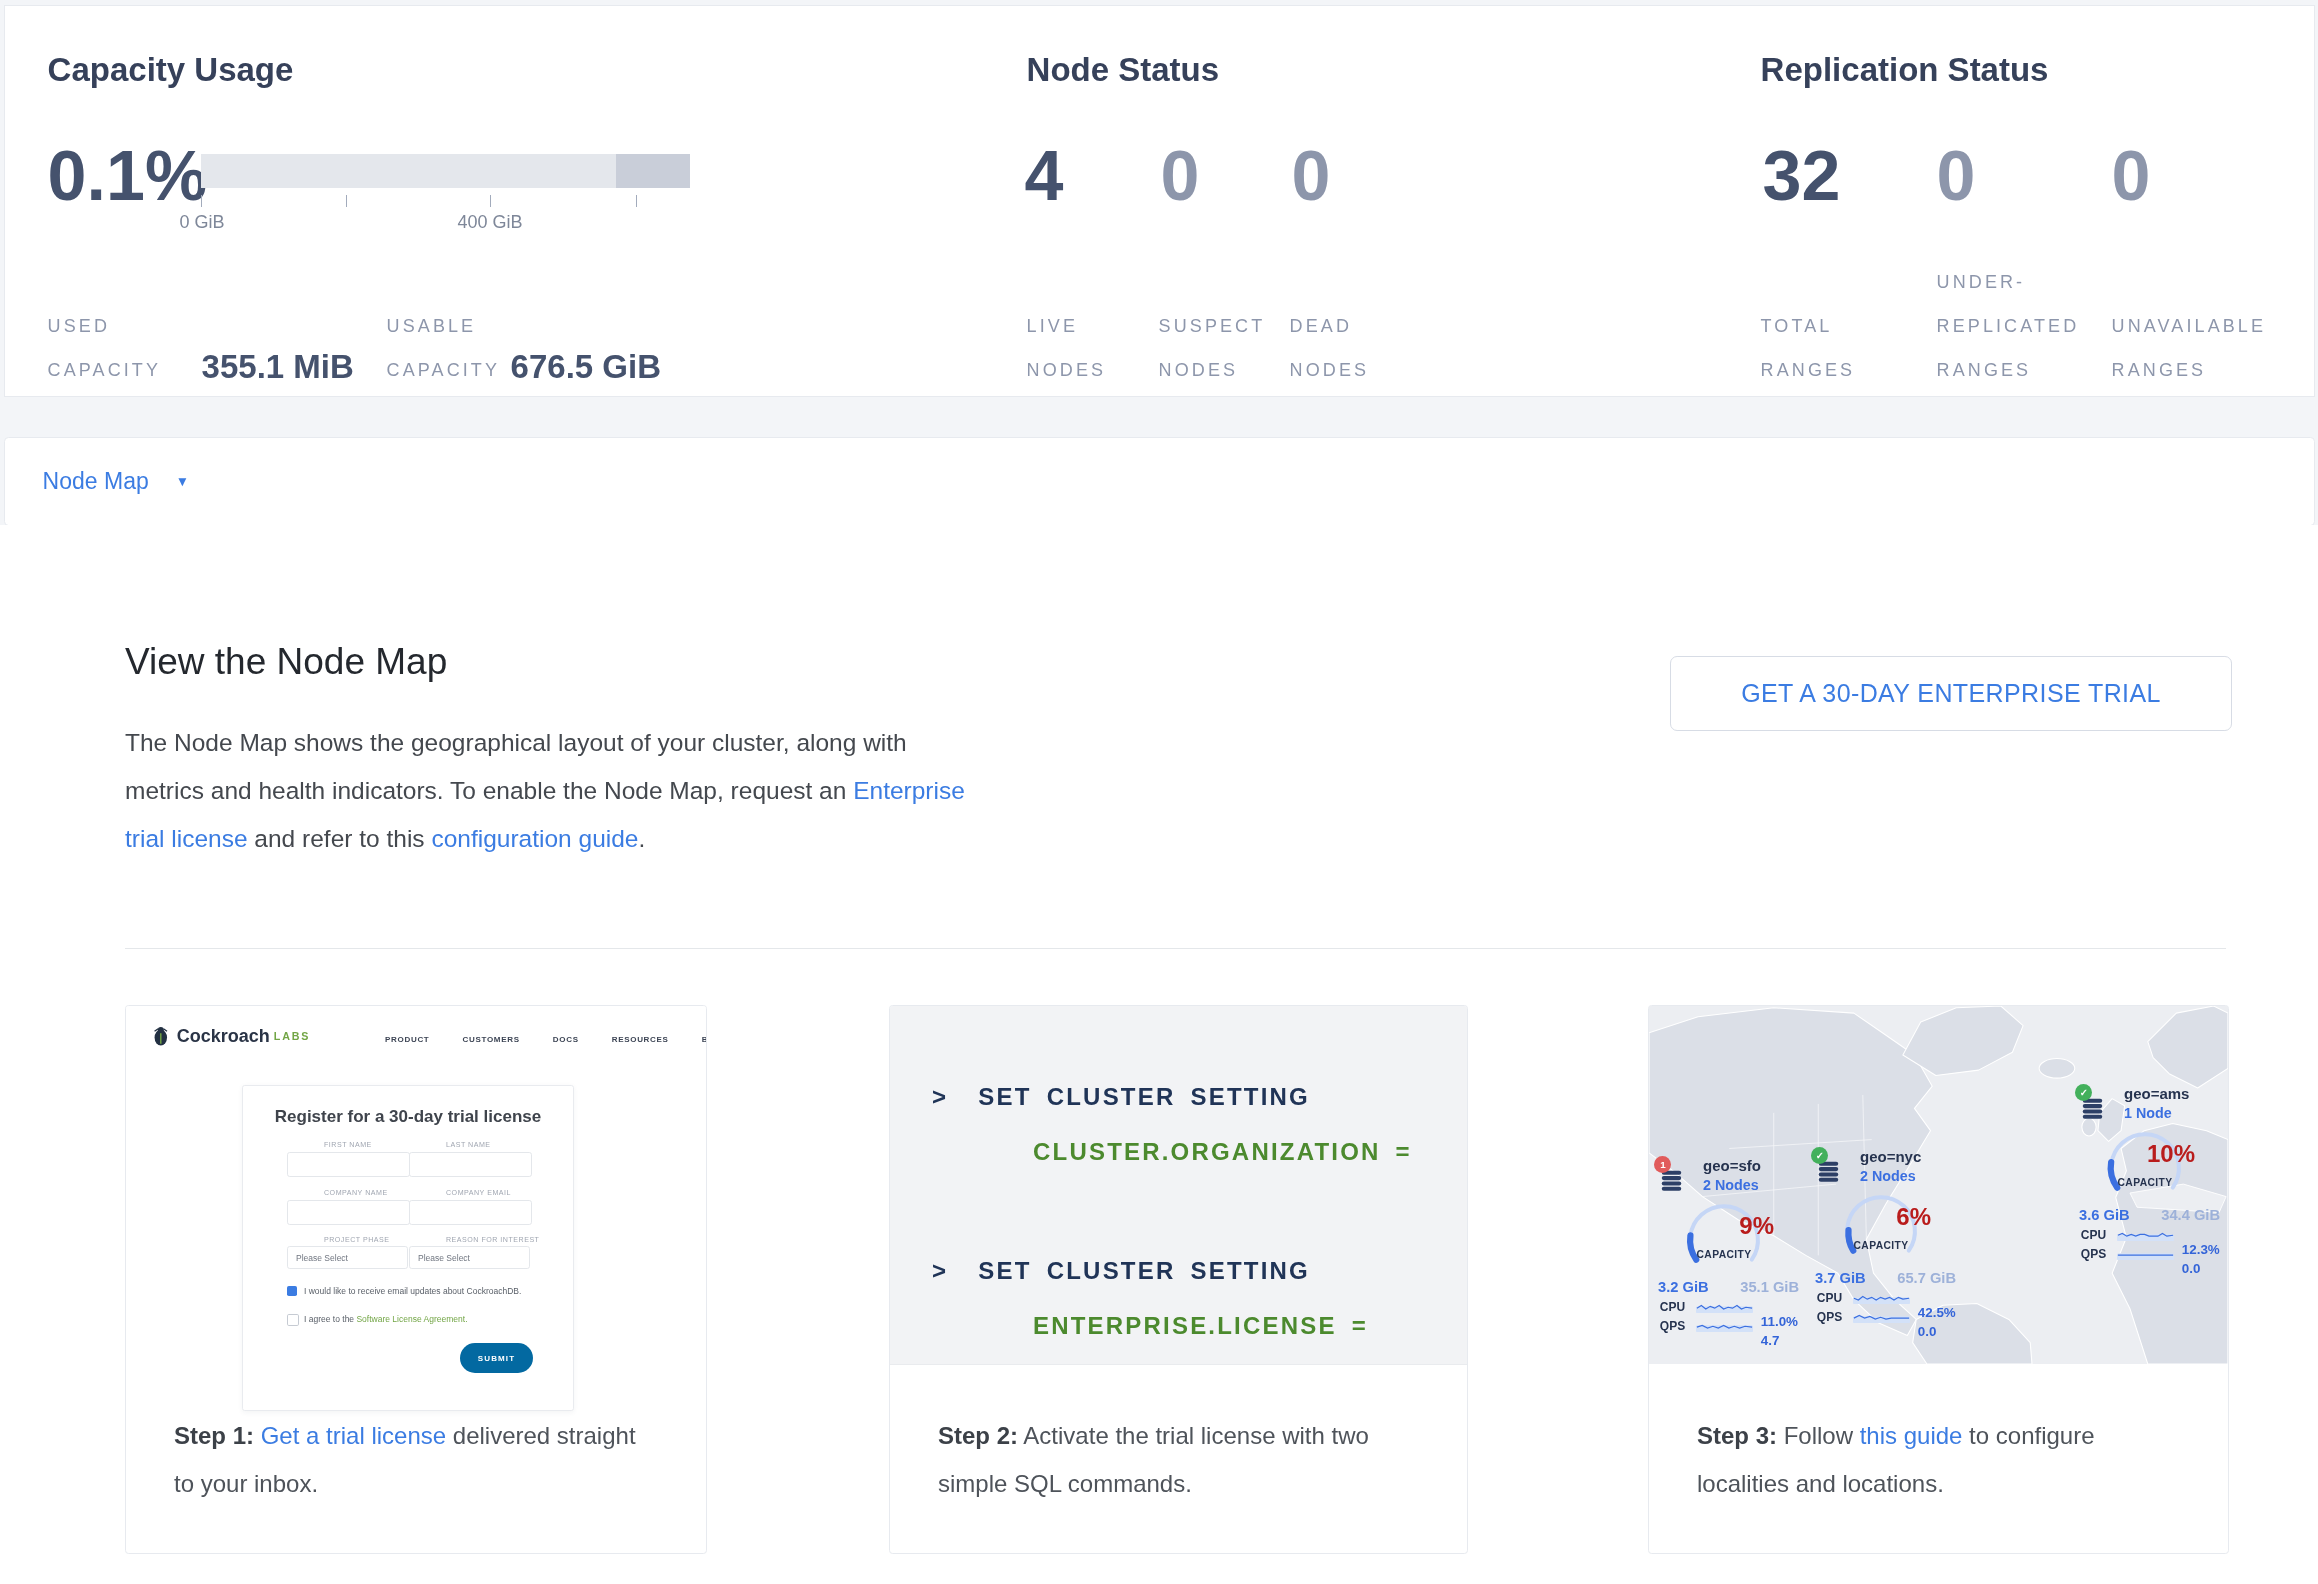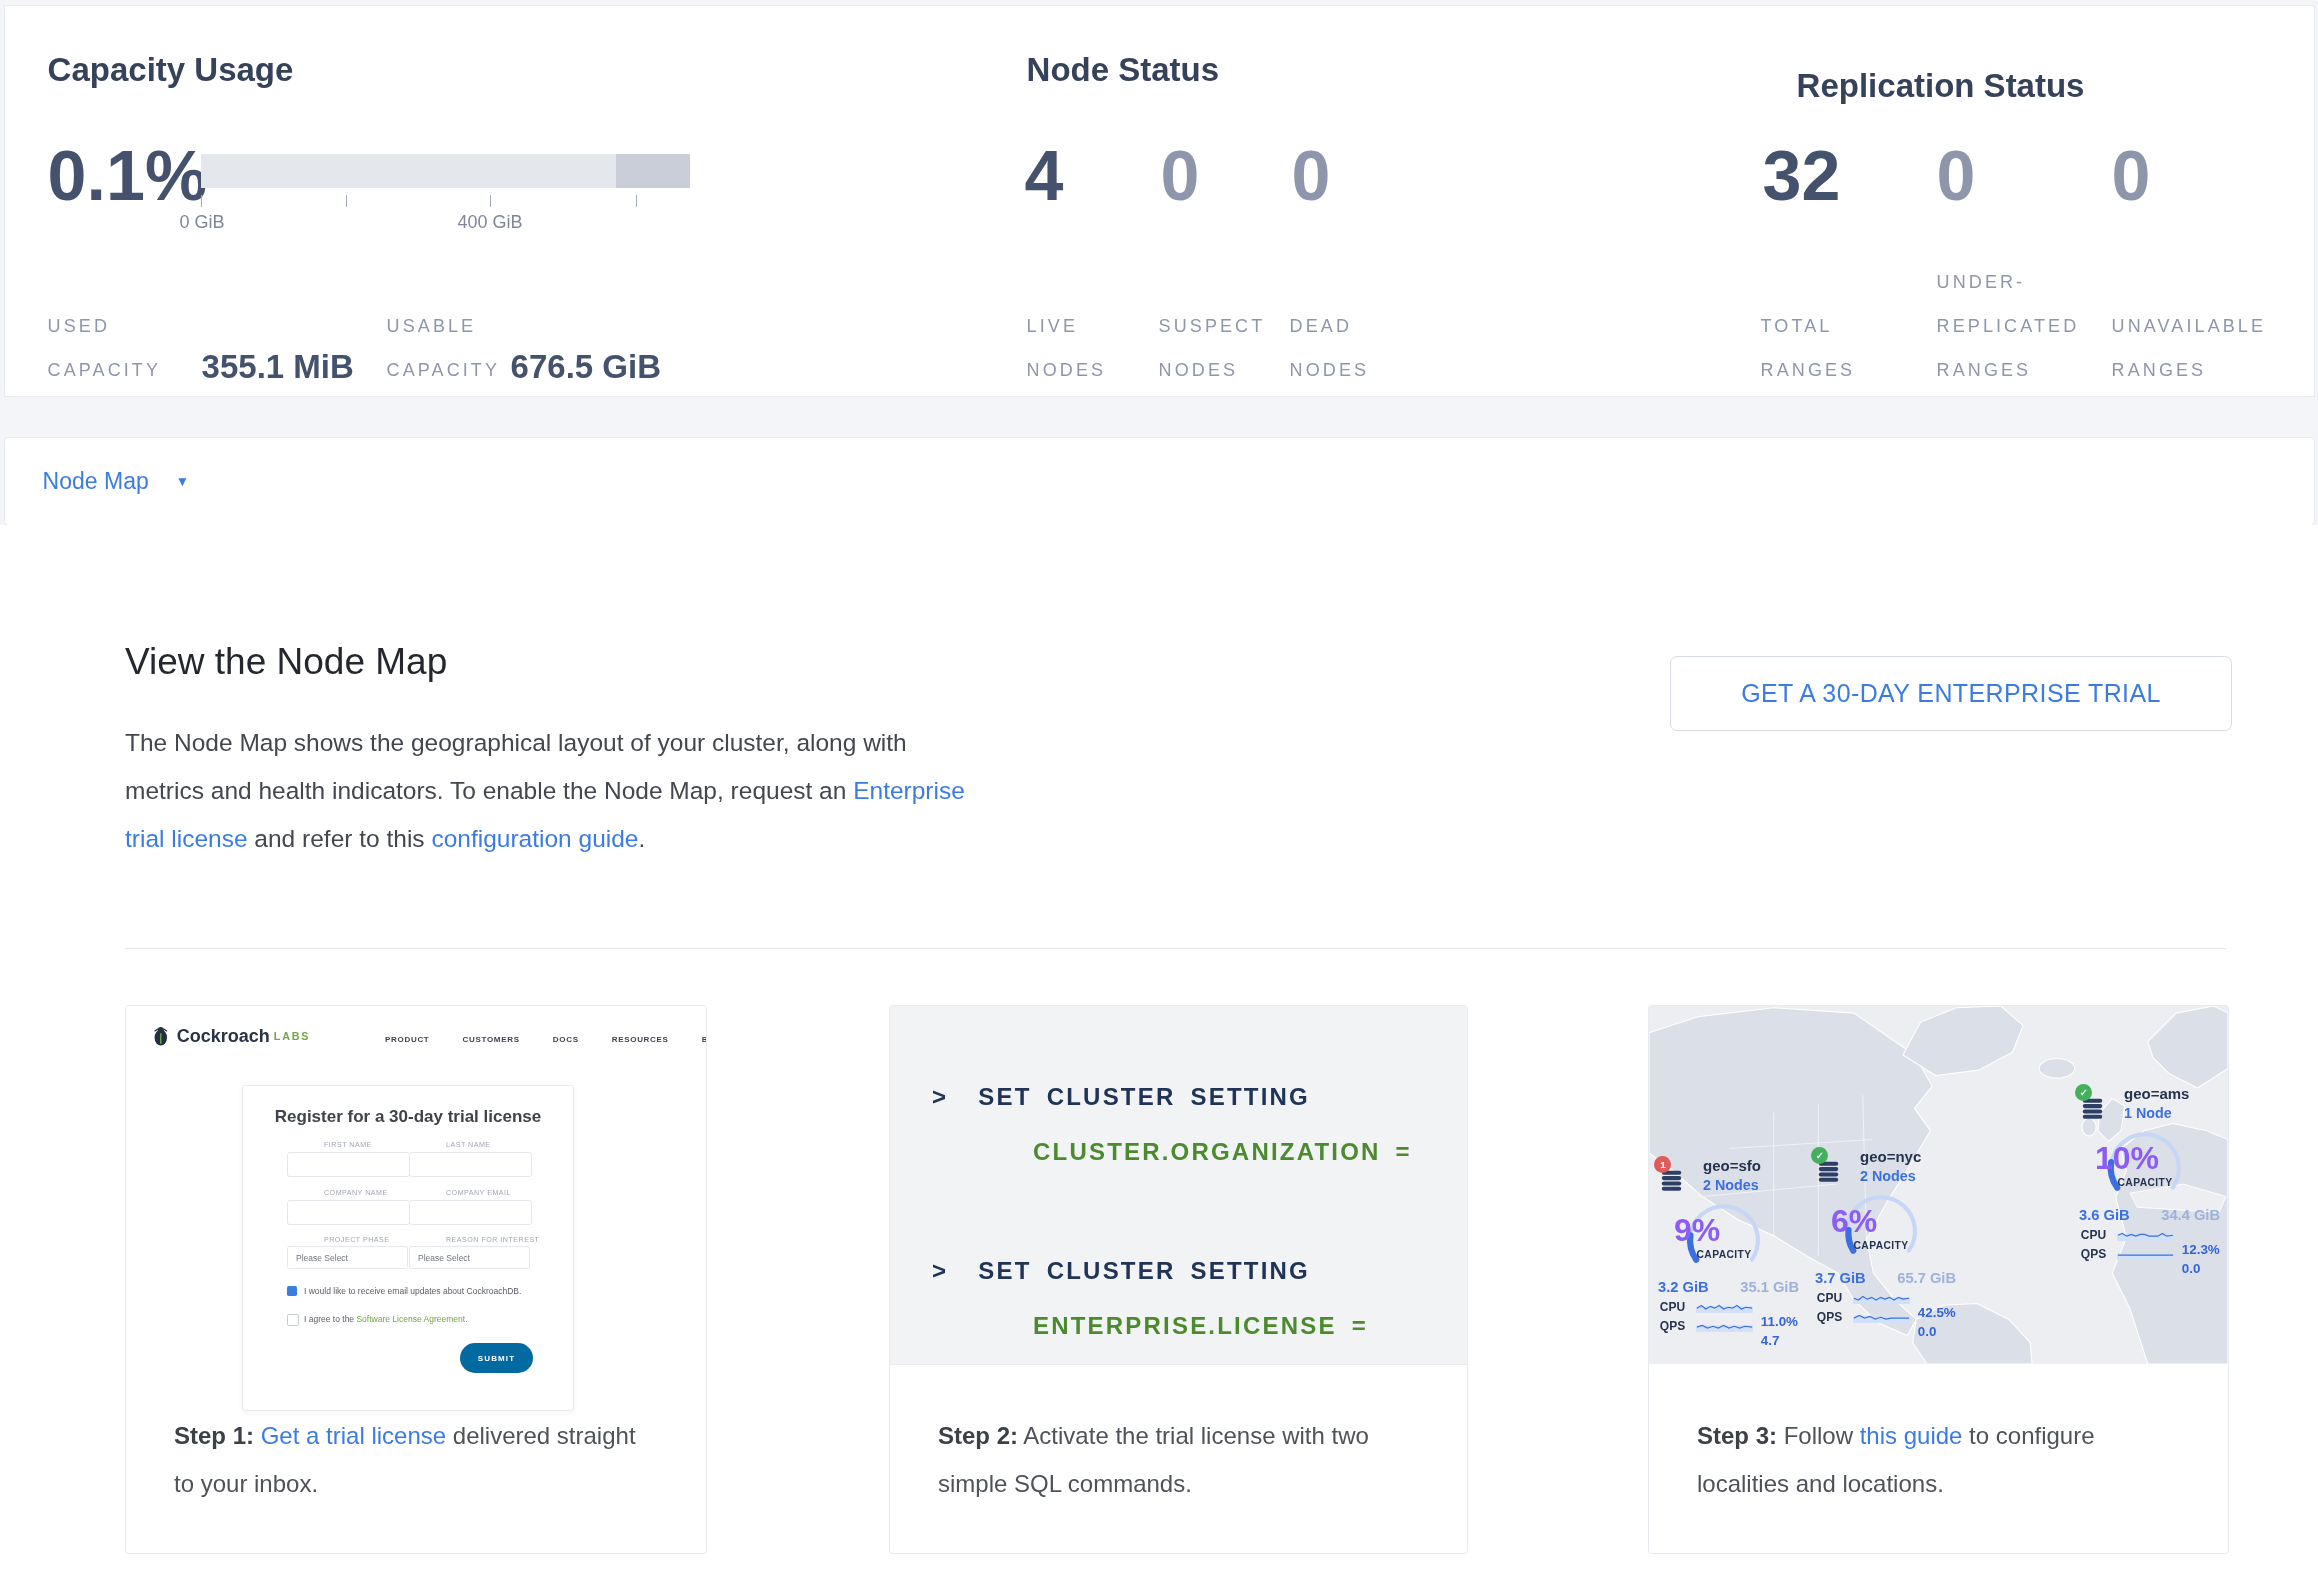--- a/index.html
+++ b/index.html
@@ -90,22 +90,22 @@
   .loc{position:absolute;width:141px;height:178px;}
   .loc-badge{position:absolute;left:-3.6px;top:0;width:17px;height:17px;border-radius:50%;
              display:flex;align-items:center;justify-content:center;
              font-size:9.8px;font-weight:700;color:#fff;z-index:2;}
   .loc-badge.ok{background:#43b05c;}
   .loc-badge.error{background:#e15b5b;}
   .loc-db{position:absolute;left:1.8px;top:13.4px;}
   .loc-name{position:absolute;left:45px;top:0.9px;font-size:15px;font-weight:700;color:#26334f;white-space:nowrap;}
   .loc-nodes{position:absolute;left:45px;top:21.4px;font-size:14.3px;font-weight:700;color:#3b6fe0;white-space:nowrap;}
   .loc-gauge{position:absolute;left:16px;top:43px;width:100px;height:77px;}
-  .loc-pct{position:absolute;left:0;right:0;top:12.5px;text-align:left;
-           font-size:32px;font-weight:700;color:#8b5cf6;}
+  .loc-pct{position:absolute;left:0;right:0;top:12.5px;text-align:right;
+           font-size:24px;font-weight:700;color:#b91c1c;}
   .loc-cap{position:absolute;left:0;right:0;top:50px;text-align:center;
            font-size:10.3px;font-weight:700;letter-spacing:0.4px;color:#26334f;}
   .loc-range{position:absolute;left:0;right:0;top:123px;display:flex;justify-content:space-between;
              font-size:14.7px;font-weight:700;}
   .loc-range .lo{color:#3b6fe0;}
   .loc-range .hi{color:#9db1d9;}
   .loc-row{position:absolute;left:1.8px;right:0;display:flex;align-items:center;height:14.3px;}
   .loc-row .lab{width:36px;font-size:12px;font-weight:700;color:#26334f;}
   .loc-row .val{margin-left:8px;font-size:13.4px;font-weight:700;color:#3464d8;margin-top:28px;}
   .loc-row.cpu{top:144px;} .loc-row.qps{top:163px;}
@@ -134,21 +134,21 @@
     <div class="stat-value" style="left:506px;">676.5 GiB</div>
 
     <div class="sec-title" style="left:1022px;top:45px;">Node Status</div>
     <div class="big-num" style="left:1020px;top:135px;">4</div>
     <div class="big-num muted" style="left:1156px;top:135px;">0</div>
     <div class="big-num muted" style="left:1287px;top:135px;">0</div>
     <div class="stat-label" style="left:1022px;width:98px;">LIVE NODES</div>
     <div class="stat-label" style="left:1154px;width:125px;">SUSPECT NODES</div>
     <div class="stat-label" style="left:1285px;width:98px;">DEAD NODES</div>
 
-    <div class="sec-title" style="left:1792px;top:45px;margin-top:16px;">Replication Status</div>
+    <div class="sec-title" style="left:1756px;top:45px;">Replication Status</div>
     <div class="big-num" style="left:1758px;top:135px;">32</div>
     <div class="big-num muted" style="left:1932px;top:135px;">0</div>
     <div class="big-num muted" style="left:2107px;top:135px;">0</div>
     <div class="stat-label" style="left:1756px;width:120px;">TOTAL RANGES</div>
     <div class="stat-label" style="left:1932px;width:174px;">UNDER-REPLICATED RANGES</div>
     <div class="stat-label" style="left:2107px;width:196px;">UNAVAILABLE RANGES</div>
   </section>
 
   <section class="selector-card">
     <span class="nm-link">Node Map</span>

